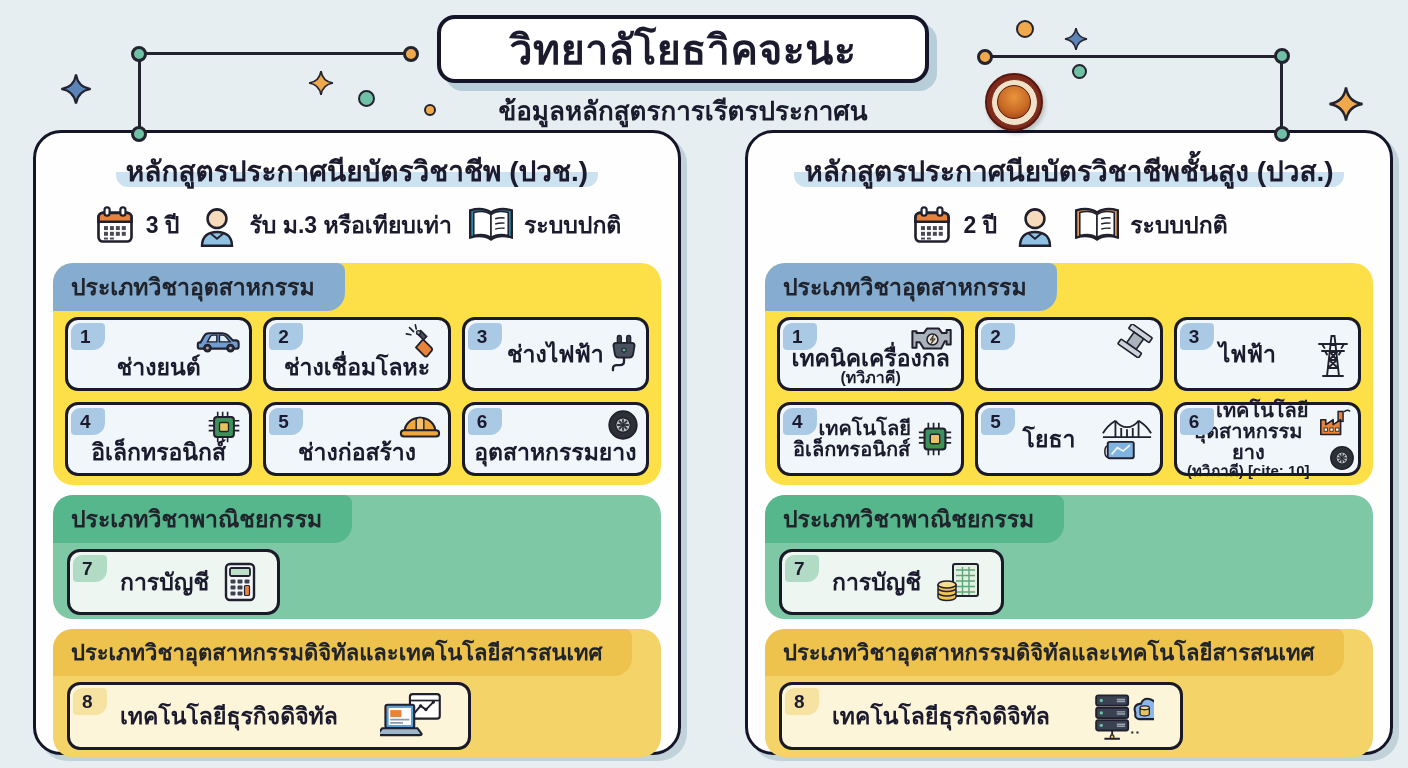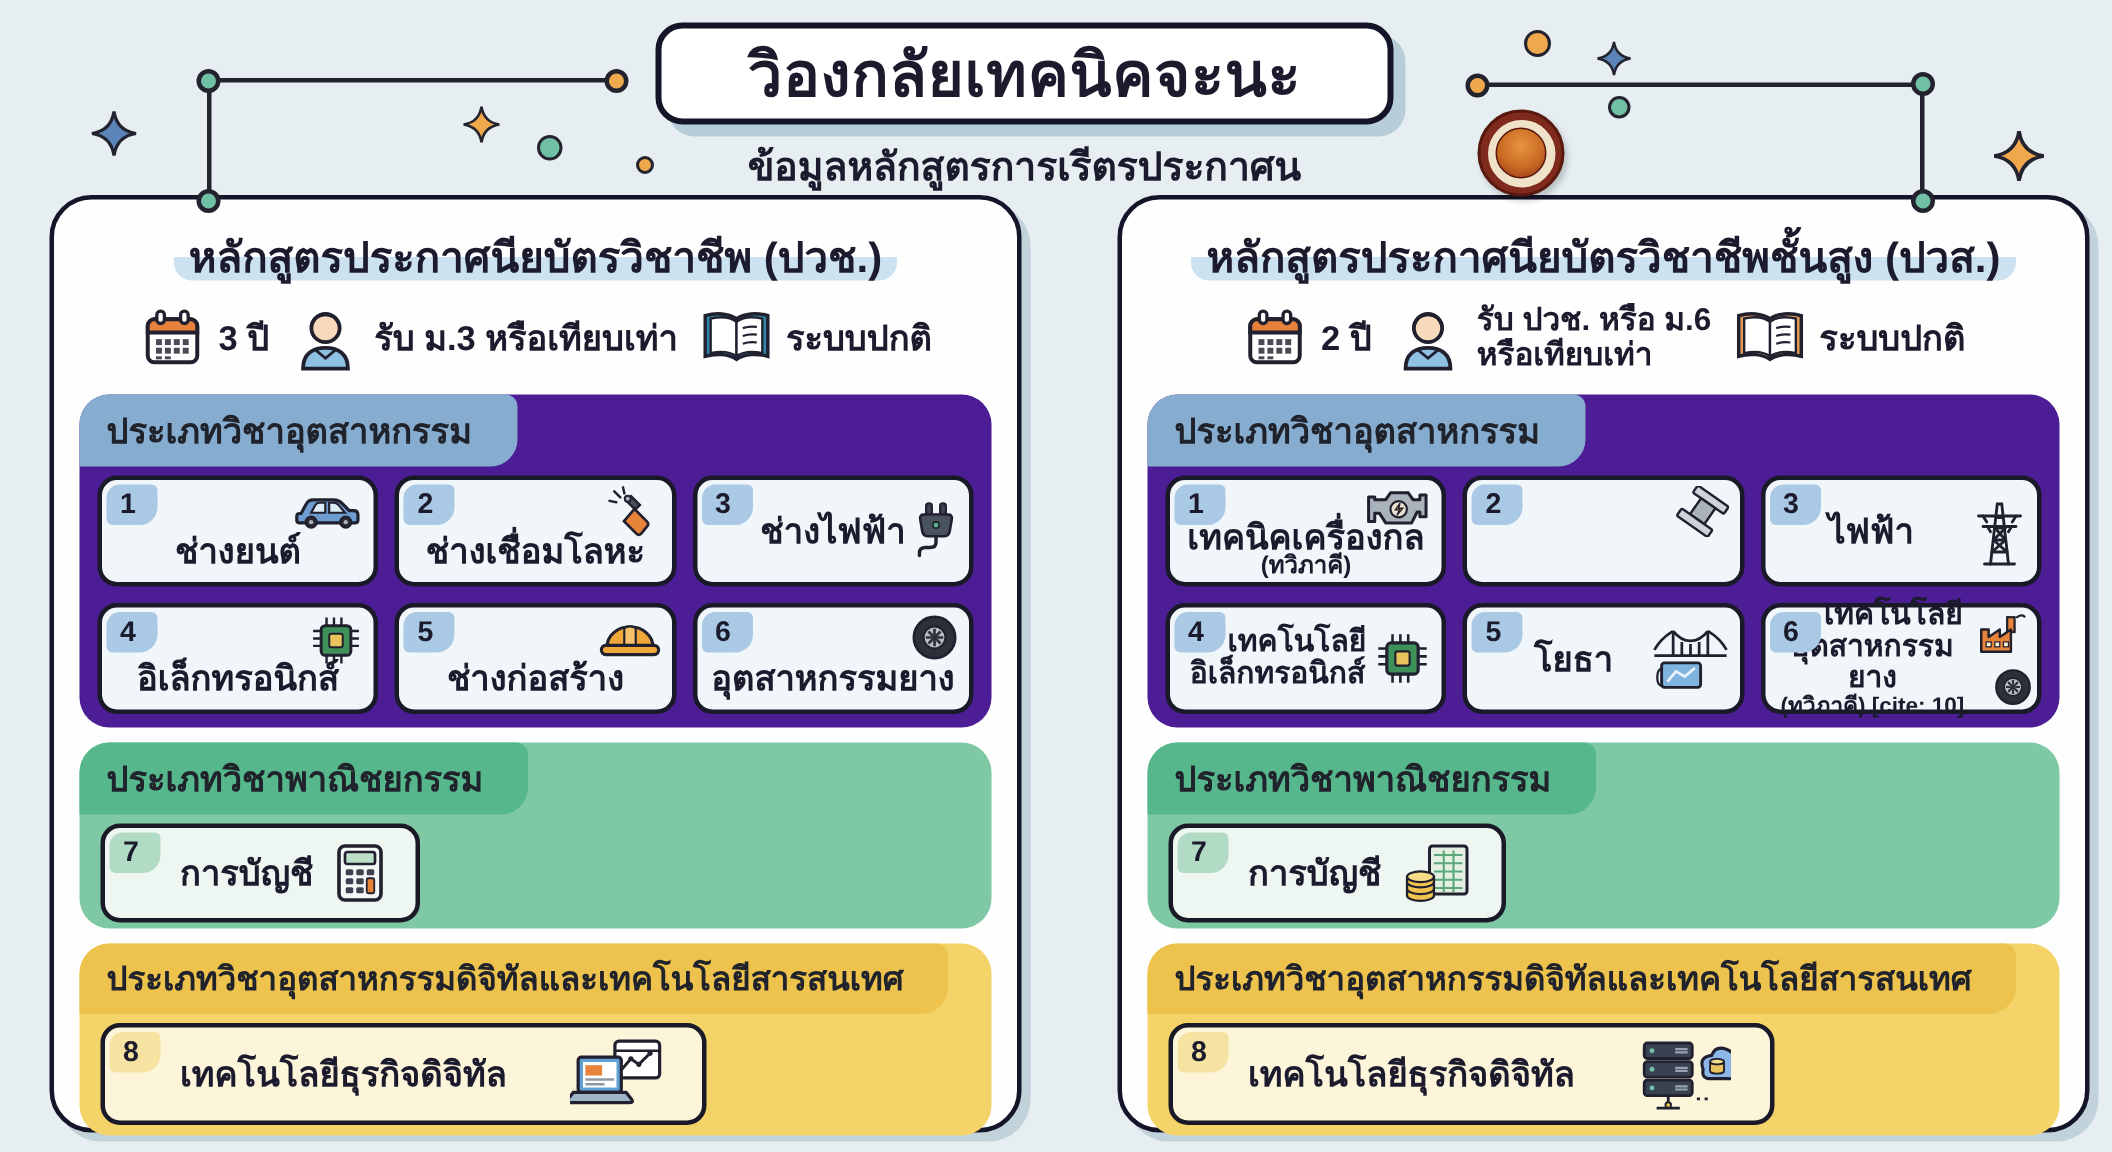--- a/index.html
+++ b/index.html
@@ -47,21 +47,21 @@
   .panel-title { text-align:center; font-size:28px; font-weight:800; margin:8px 0 4px; }
   .panel-title .hl { background:linear-gradient(180deg, rgba(0,0,0,0) 50%, #cde2f0 50%);
           border-radius:12px; padding:0 10px; }
 
   .info-row { display:flex; align-items:center; justify-content:center; gap:15px;
           font-size:23px; font-weight:800; margin:4px 0 10px; min-height:56px; }
   .info-item { display:flex; align-items:center; gap:9px; }
   .two-line { font-size:21px; line-height:1.1; }
 
   .section { border-radius:20px; margin-top:10px; }
-  .section.blue   { background:#4c1d95; height:222px; }
+  .section.blue   { background:#fde047; height:222px; }
   .section.green  { background:#7fc8a5; height:124px; }
   .section.yellow { background:#f4d369; height:128px; }
   .sec-tab { display:table; padding:6px 30px 6px 18px; font-size:23px; font-weight:800;
           border-radius:20px 8px 18px 0; color:#20232b; }
   .blue   .sec-tab { background:#86add0; }
   .green  .sec-tab { background:#57b78c; }
   .yellow .sec-tab { background:#edc24d; font-size:22px; }
 
   .grid3 { display:grid; grid-template-columns:repeat(3,1fr); gap:11px; padding:6px 12px 0; }
   .card { position:relative; background:#f1f6fa; border:3px solid #191927; border-radius:13px;
@@ -307,21 +307,21 @@
       </svg></span>
 
   <div class="seal">
     <div class="seal-band">
       <div class="seal-core"></div>
     </div>
   </div>
 </div>
 
 <div class="title-box">
-  <h1>วิองกลัยเทคนิคจะนะ</h1>
+  <h1>วิทยาลัโยธาิคจะนะ</h1>
 </div>
 <div class="subtitle">ข้อมูลหลักสูตรการเรีตรประกาศน</div>
 
 <div class="panels">
 
   <section class="panel">
     <div class="panel-title"><span class="hl">หลักสูตรประกาศนียบัตรวิชาชีพ (ปวช.)</span></div>
     <div class="info-row">
       <div class="info-item">
         <span class="ic"><svg width="44" height="44">
@@ -420,24 +420,20 @@
       <div class="info-item">
         <span class="ic"><svg width="44" height="44">
               <use href="#sym-calendar"></use>
             </svg></span>
         <span>2 ปี</span>
       </div>
       <div class="info-item">
         <span class="ic"><svg width="46" height="46">
               <use href="#sym-student"></use>
             </svg></span>
-        <span class="two-line">
-          <span style="display:block">รับ ปวช. หรือ ม.6</span>
-          <span style="display:block">หรือเทียบเท่า</span>
-        </span>
       </div>
       <div class="info-item">
         <span class="ic book-orange"><svg width="48" height="38">
               <use href="#sym-book"></use>
             </svg></span>
         <span>ระบบปกติ</span>
       </div>
     </div>
 
     <div class="section blue">

